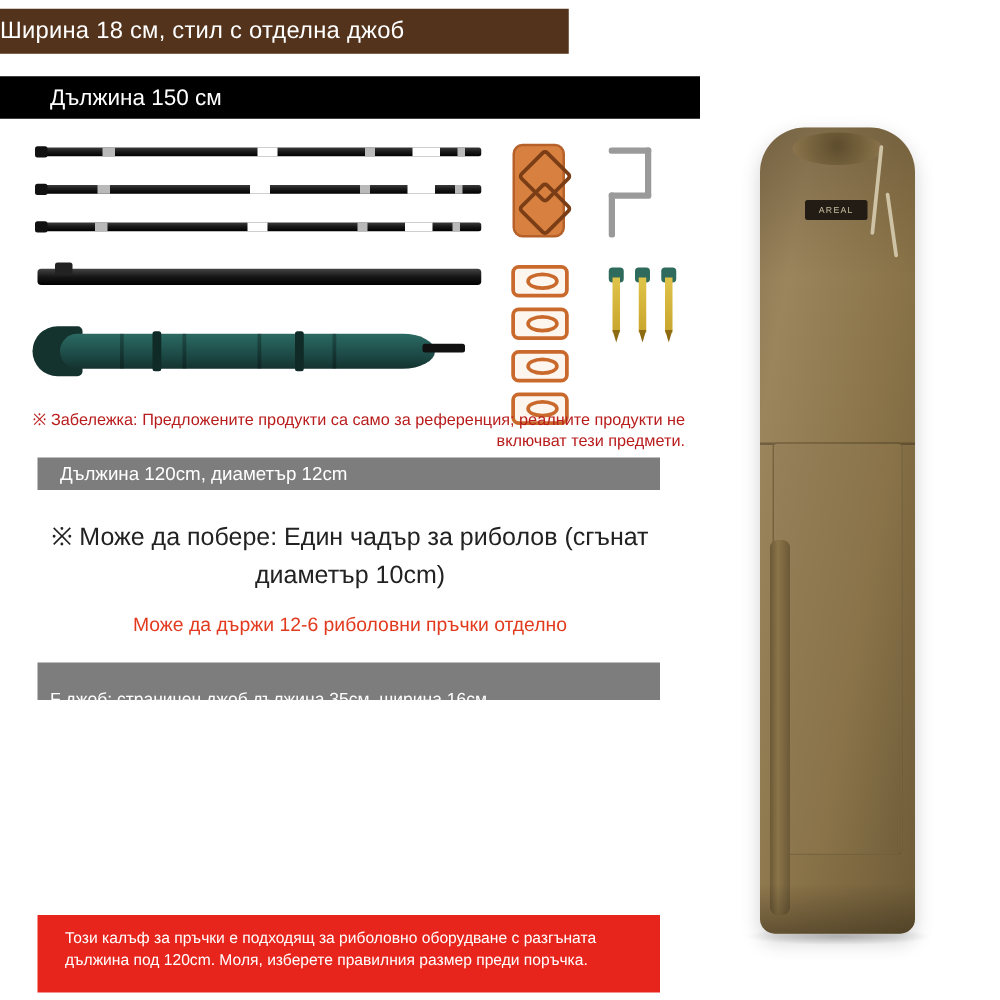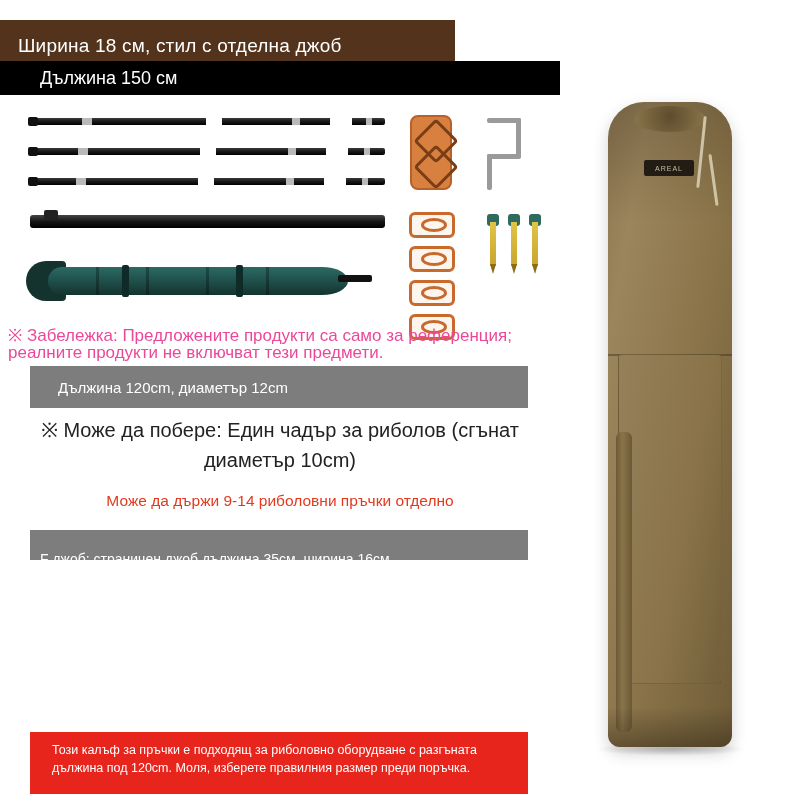--- a/index.html
+++ b/index.html
@@ -17,27 +17,26 @@
     position: relative;
     width: 800px;
     height: 800px;
     background: #ffffff;
   }
 
   
   .header-width {
     position: absolute;
     left: 0;
-    top: 20px;
+    top: 7px;
     width: 455px;
-    height: 52px;
+    height: 36px;
     background: #53331b;
     display: flex;
     align-items: center;
-    padding-left: 18px;
     box-sizing: border-box;
   }
   .header-width span {
     color: #ffffff;
     font-size: 19px;
     letter-spacing: .2px;
   }
   .header-length {
     position: absolute;
     left: 0;
@@ -253,43 +252,43 @@
     background: #2f6b5c;
     border-radius: 3px;
   }
 
   
   .note-ref {
     position: absolute;
     left: 8px;
     top: 327px;
     width: 540px;
-    text-align: left;
-    color: #ec4899;
-    font-size: 17px;
+    text-align: right;
+    color: #b91c1c;
+    font-size: 13px;
     line-height: 17px;
   }
 
   
   .bar-grey {
     position: absolute;
     background: #7d7d7d;
     display: flex;
     align-items: center;
     box-sizing: border-box;
   }
   .bar-grey span {
     color: #ffffff;
   }
   .bar1 {
     left: 30px;
     top: 366px;
     width: 498px;
-    height: 42px;
-    padding-left: 28px;
+    height: 26px;
+    padding-left: 18px;
     text-align: right;
   }
   .bar1 span { font-size: 15px; }
   .bar2 {
     left: 30px;
     top: 530px;
     width: 498px;
     height: 30px;
     padding-left: 10px;
   }
@@ -563,21 +562,21 @@
   </div>
 
   <div class="note-ref">※ Забележка: Предложените продукти са само за референция; реалните продукти не включват тези предмети.</div>
 
   <div class="bar-grey bar1">
     <span>Дължина 120cm, диаметър 12cm</span>
   </div>
 
   <div class="txt-capacity">※ Може да побере: Един чадър за риболов (сгънат диаметър 10cm)</div>
 
-  <div class="txt-red">Може да държи 9-14 риболовни пръчки отделно</div>
+  <div class="txt-red">Може да държи 12-6 риболовни пръчки отделно</div>
 
   <div class="bar-grey bar2">
     <span>F джоб: страничен джоб дължина 35см, ширина 16см</span>
   </div>
 
 
   <div class="red-block">
     <p>Този калъф за пръчки е подходящ за риболовно оборудване с разгъната</p>
     <p>дължина под 120cm. Моля, изберете правилния размер преди поръчка.</p>
   </div>

